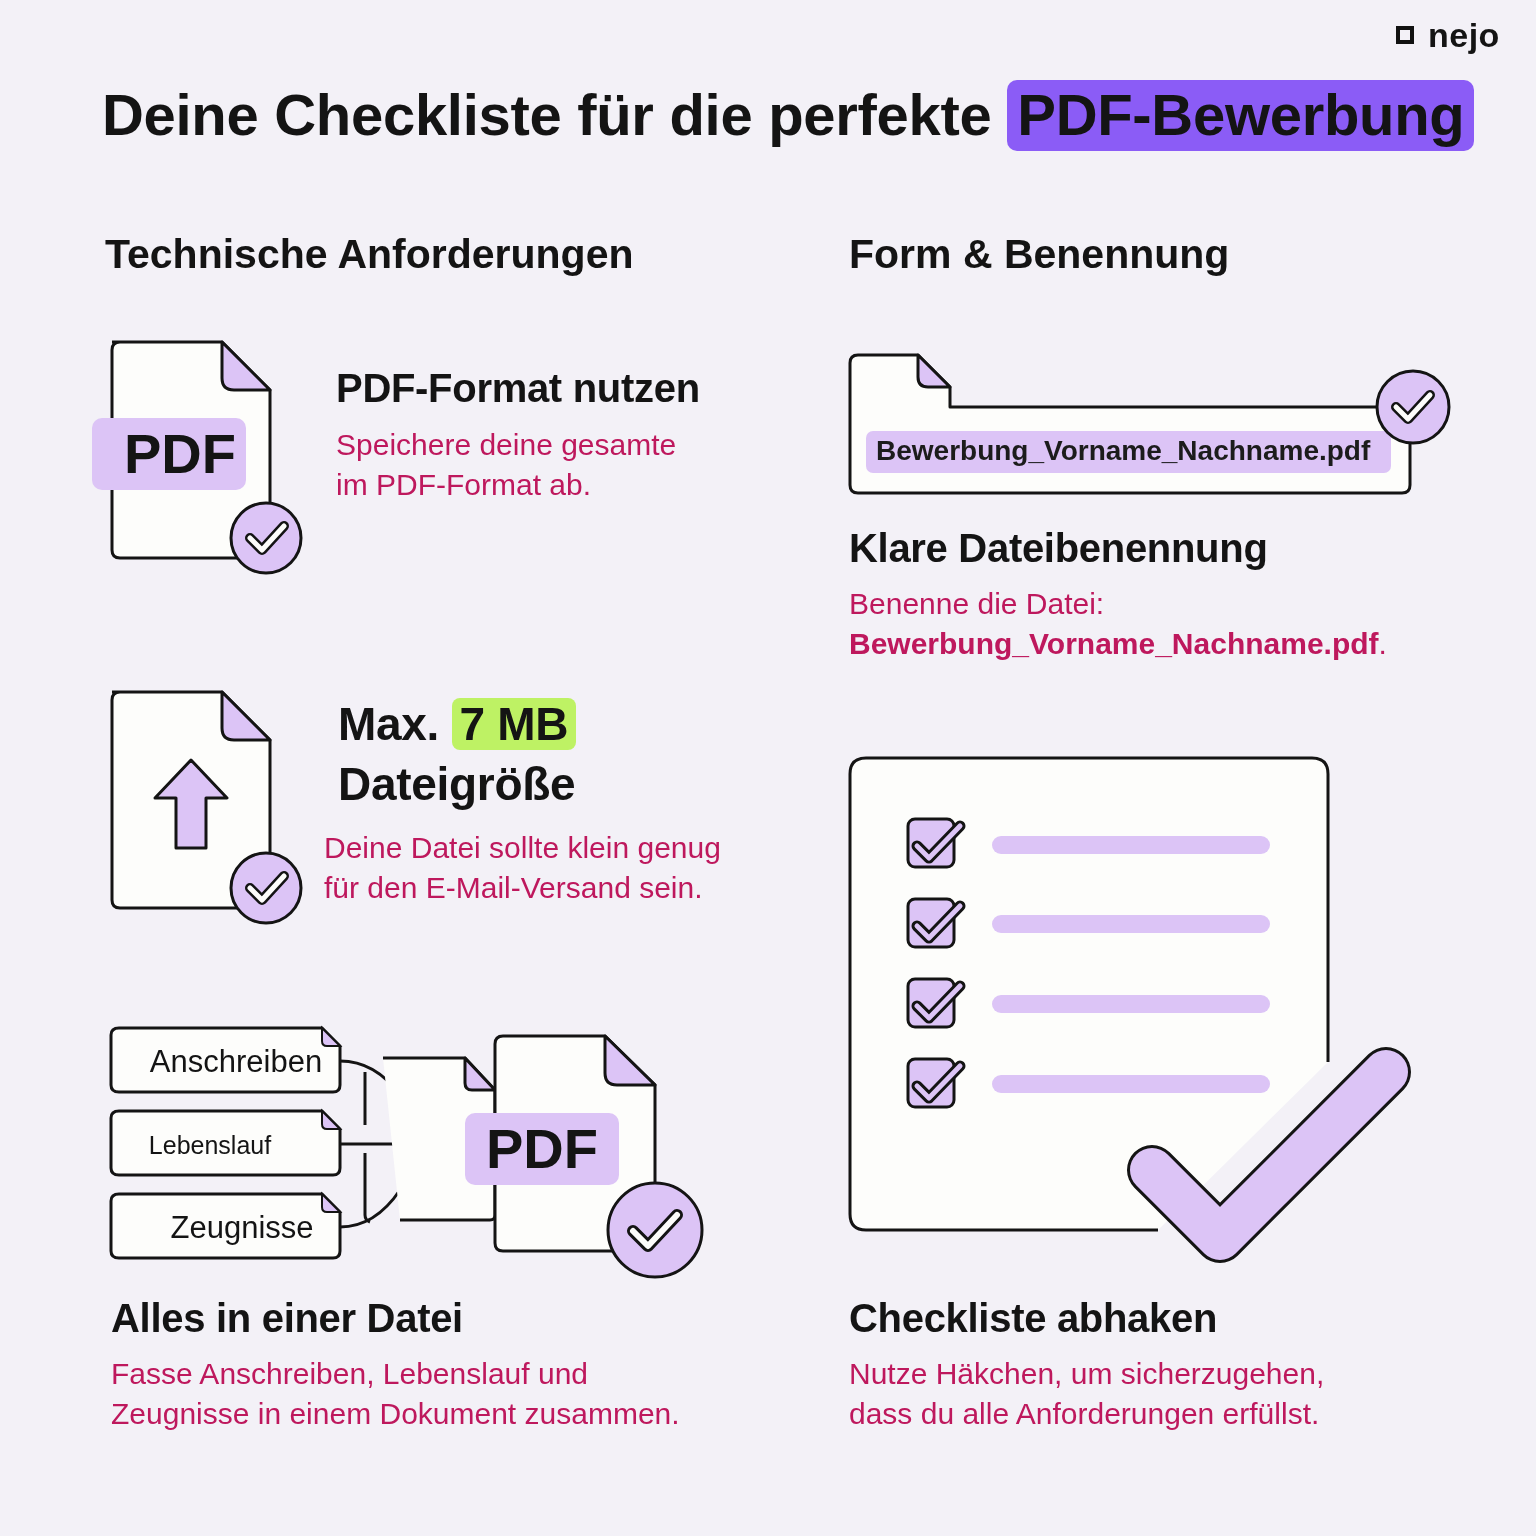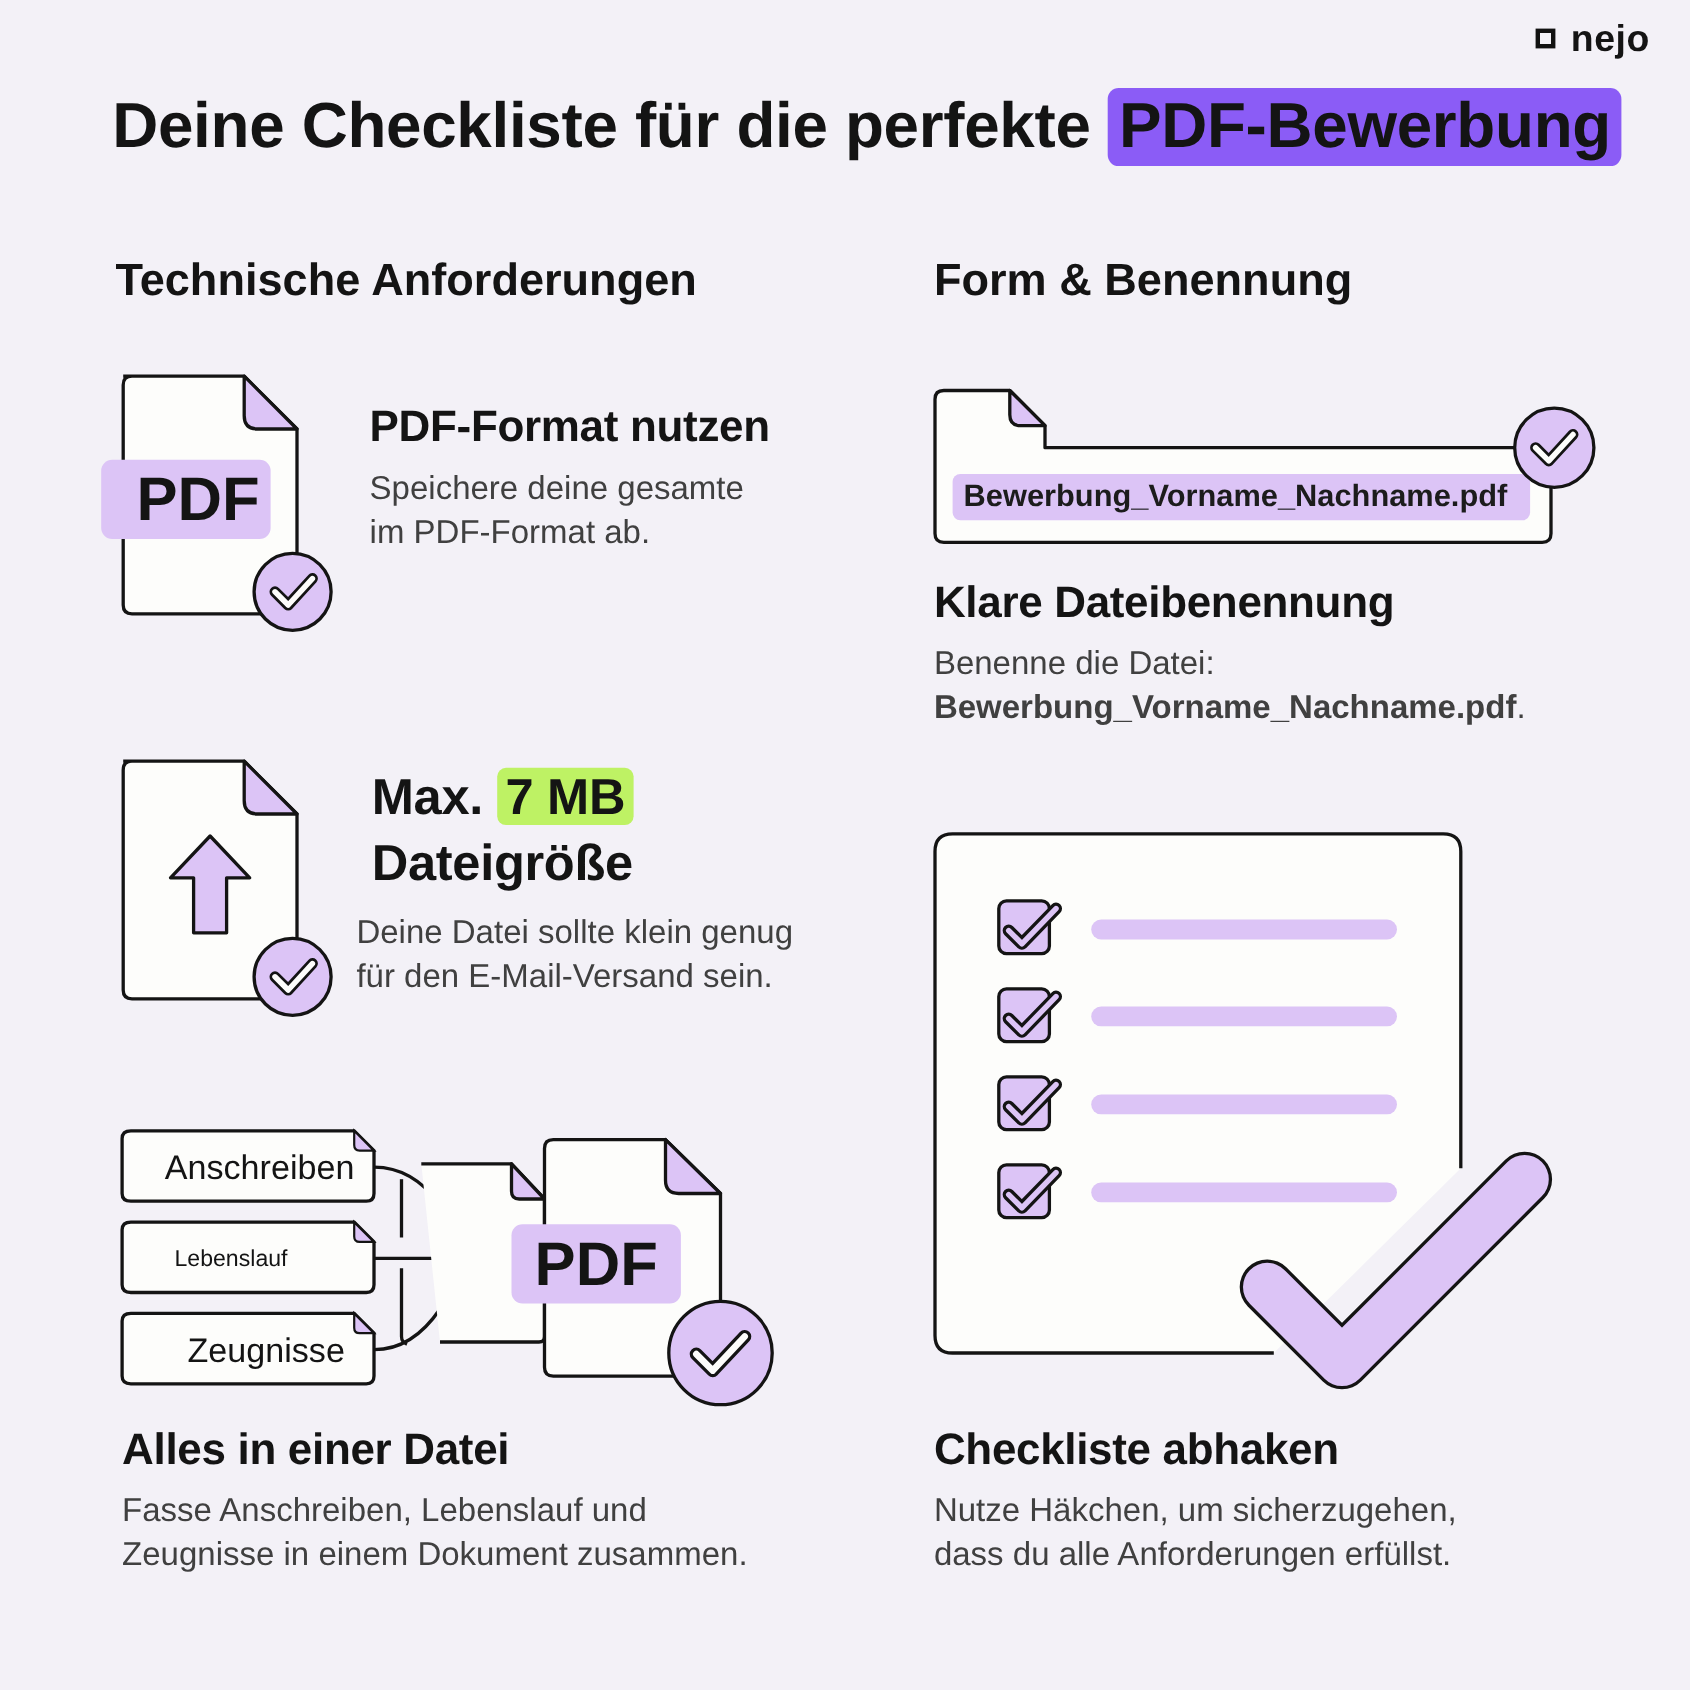--- a/index.html
+++ b/index.html
@@ -15,21 +15,21 @@
   .logo { left: 1396px; top: 18px; display: flex; align-items: center; gap: 14px; }
   .logo-box { width: 18px; height: 18px; border: 4px solid #111; box-sizing: border-box; }
   .logo-text { font-size: 34px; font-weight: 700; letter-spacing: 0.5px; line-height: 1; }
 
   .main-title { left: 102px; top: 82px; font-size: 58px; font-weight: 700; white-space: nowrap; line-height: 66px; letter-spacing: -0.3px; }
   .hl { background: #8b5cf6; border-radius: 10px; padding: 2px 10px 4px 10px; }
 
   .section-title { font-size: 41px; font-weight: 700; white-space: nowrap; line-height: 48px; }
 
   .item-title { font-size: 40px; font-weight: 700; white-space: nowrap; line-height: 56px; letter-spacing: -0.3px; }
-  .item-text { font-size: 30px; line-height: 40px; white-space: nowrap; color: #404040; }
+  .item-text { font-size: 30px; line-height: 40px; white-space: nowrap; color: #be185d; }
   .item-text b { font-weight: 700; }
   .hl-small { background: #bef264; border-radius: 8px; padding: 0 8px; }
 
   svg { overflow: visible; }
 </style>
 </head>
 <body>
 
 <div class="abs logo">
   <div class="logo-box"></div>
@@ -105,21 +105,21 @@
   <g>
     <path d="M19 96 H222 L240 114 V153 Q240 160 233 160 H19 Q11 160 11 153 V103 Q11 96 19 96 Z" fill="#fdfdfb" stroke="#141414" stroke-width="3"></path>
     <path d="M222 96 V109 Q222 114 227 114 H240 Z" fill="#dcc4f6" stroke="#141414" stroke-width="2"></path>
   </g>
   <g>
     <path d="M19 179 H222 L240 197 V236 Q240 243 233 243 H19 Q11 243 11 236 V186 Q11 179 19 179 Z" fill="#fdfdfb" stroke="#141414" stroke-width="3"></path>
     <path d="M222 179 V192 Q222 197 227 197 H240 Z" fill="#dcc4f6" stroke="#141414" stroke-width="2"></path>
   </g>
 </svg>
 <div class="abs" style="left:112px; top:1040px; width:248px; text-align:center; font-size:31px; line-height:44px;">Anschreiben</div>
-<div class="abs" style="left:112px; top:1123px; width:196px; text-align:center; font-size:21px; line-height:44px;">Lebenslauf</div>
+<div class="abs" style="left:112px; top:1123px; width:196px; text-align:center; font-size:25px; line-height:44px;">Lebenslauf</div>
 <div class="abs" style="left:112px; top:1206px; width:260px; text-align:center; font-size:31px; line-height:44px;">Zeugnisse</div>
 <div class="abs" style="left:465px; top:1113px; width:154px; text-align:center; font-size:56px; font-weight:700; line-height:72px;">PDF</div>
 
 <div class="abs item-title" style="left:111px; top:1290px;">Alles in einer Datei</div>
 <div class="abs" style="left:111px; top:1354px;">
   <div class="item-text">Fasse Anschreiben, Lebenslauf und</div>
   <div class="item-text">Zeugnisse in einem Dokument zusammen.</div>
 </div>
 
 <svg class="abs" style="left:840px; top:345px;" width="620" height="160">

